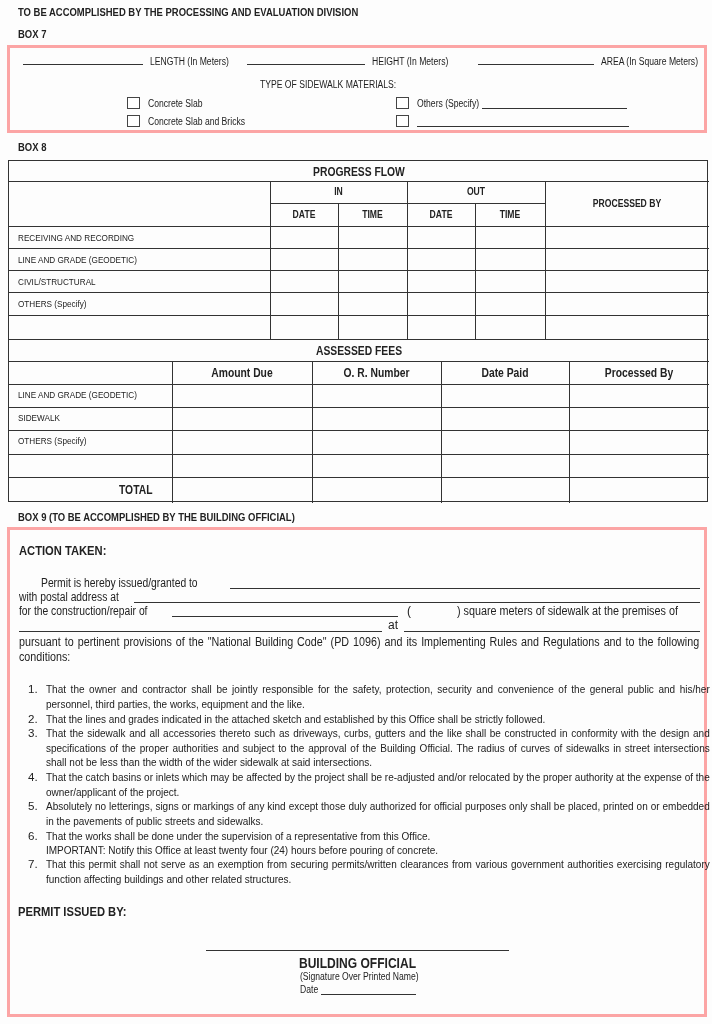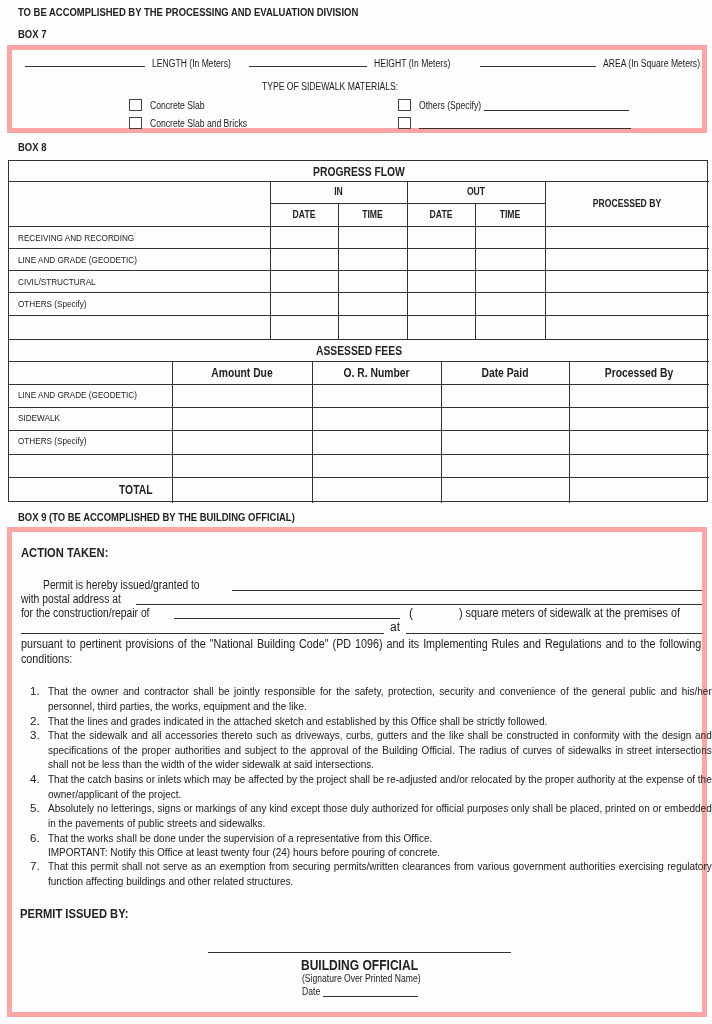--- a/index.html
+++ b/index.html
@@ -2,21 +2,21 @@
 <html><head>
 <meta charset="utf-8">
 <style>
   * { box-sizing: border-box; margin: 0; padding: 0; }
   html, body { width: 712px; height: 1024px; background: #fdfdfd; overflow: hidden; }
   body { position: relative; font-family: "Liberation Sans", sans-serif; color: #222; }
   .abs { position: absolute; }
   .cond { transform: scaleX(0.86); transform-origin: left center; white-space: nowrap; }
   .condc { transform: scaleX(0.86); transform-origin: center center; white-space: nowrap; }
   .hdr { font-weight: bold; font-size: 11px; }
-  .box { border: 5px solid #fca5a5; }
+  .box { border: 3px solid #fca5a5; }
   .line { border-bottom: 1px solid #333; height: 1px; }
   .chk { width: 13px; height: 12px; border: 1px solid #444; background: #fff; }
   .small { font-size: 10px; }
   .tbl { position: absolute; left: 8px; top: 160px; width: 700px; height: 342px; border: 1px solid #333; }
   .hl { position: absolute; height: 0; border-top: 1px solid #333; }
   .vl { position: absolute; width: 0; border-left: 1px solid #333; }
   .cell-text { position: absolute; font-size: 9.5px; }
   .th { position: absolute; font-size: 10px; font-weight: bold; text-align: center; }
   .th2 { position: absolute; font-size: 12px; font-weight: bold; text-align: center; }
   .para { font-size: 12px; line-height: 15px; }

